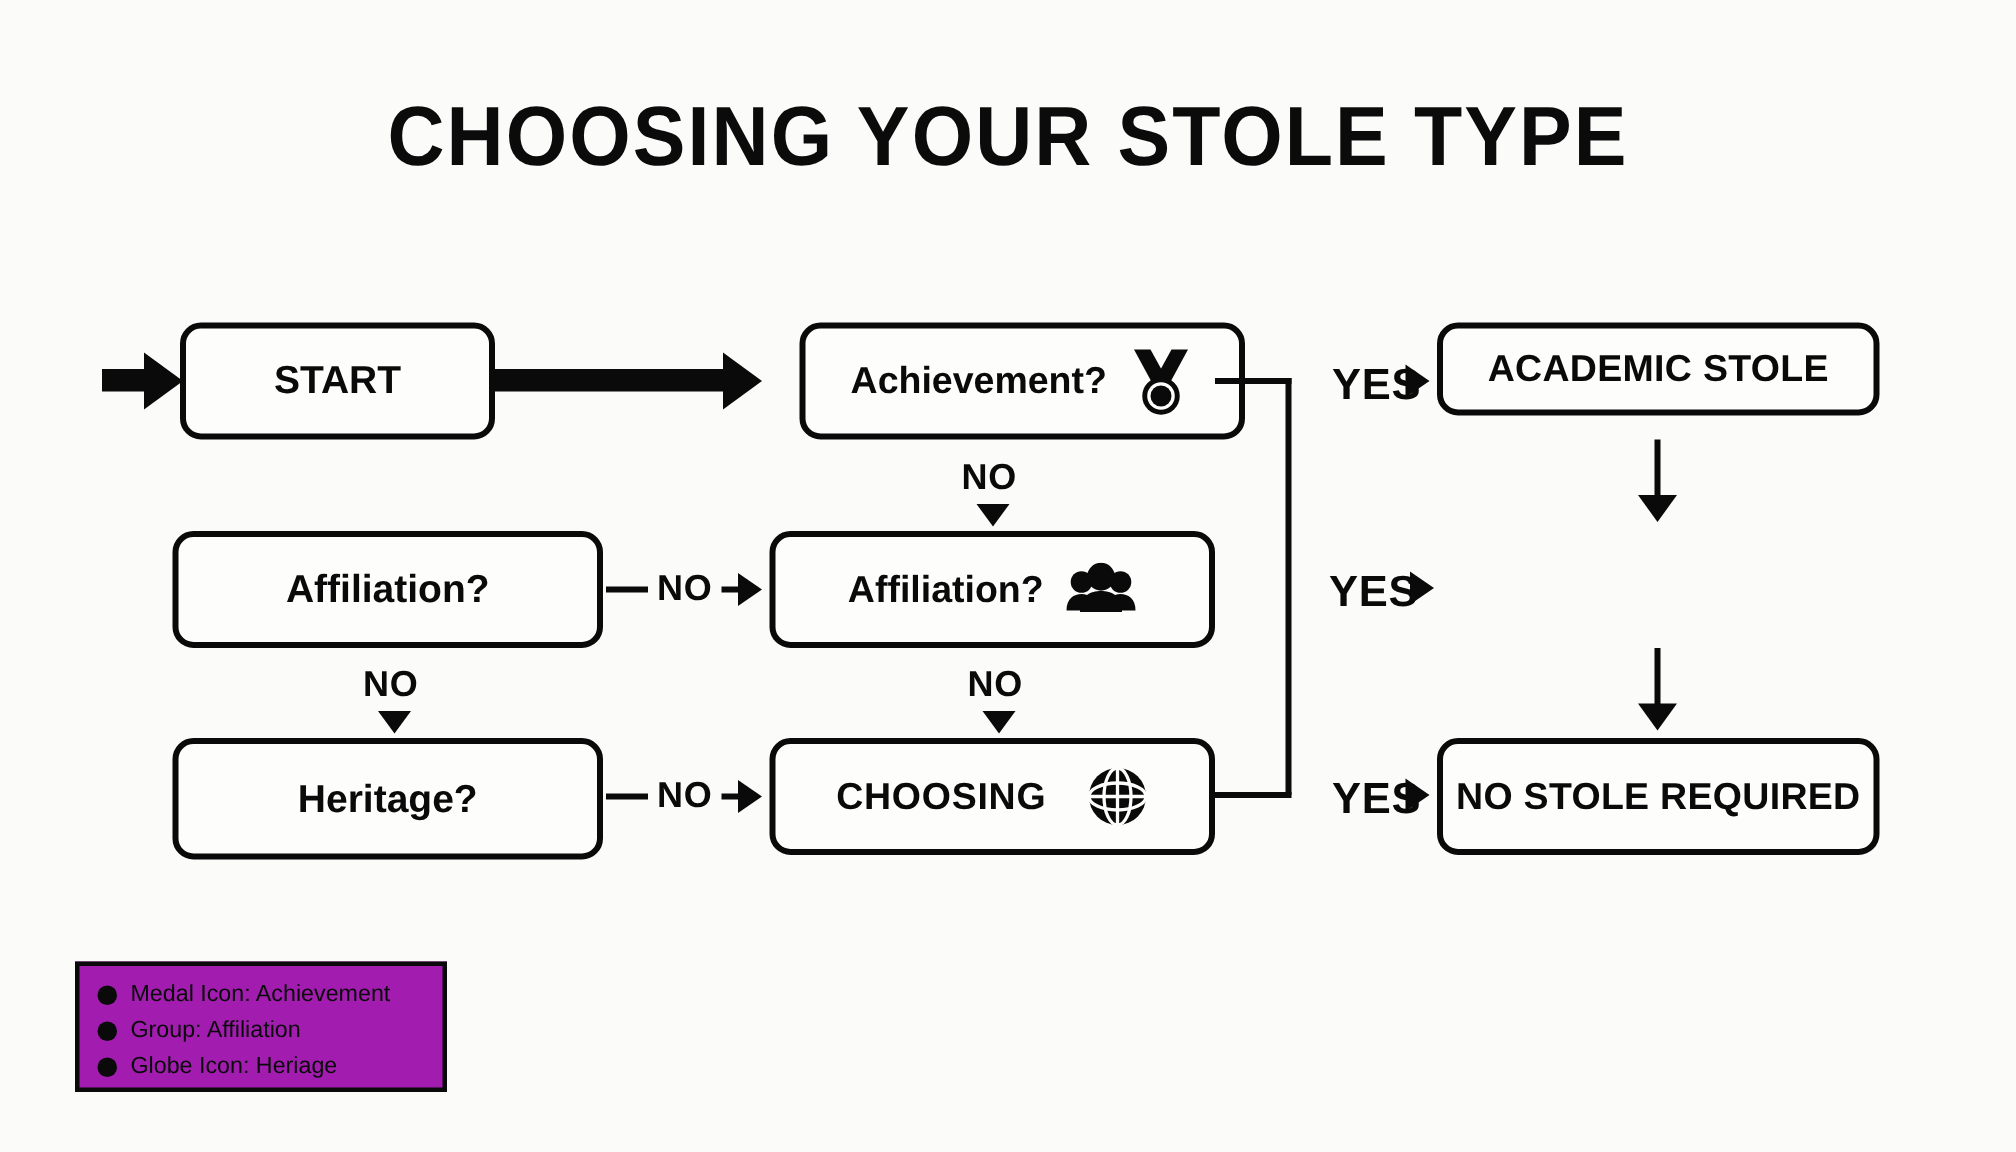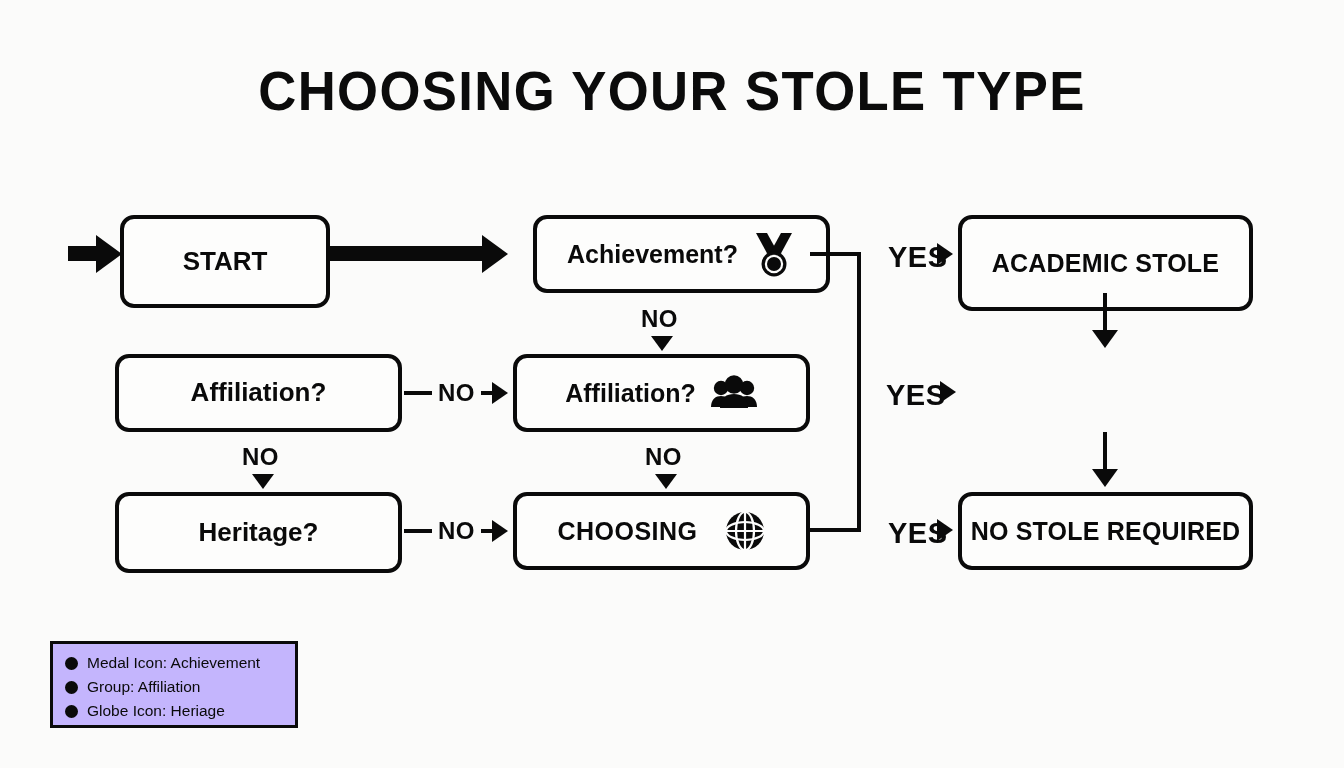--- a/index.html
+++ b/index.html
@@ -133,21 +133,21 @@
 
   
   #legend {
     position: absolute;
     left: 50px;
     top: 641px;
     width: 248px;
     height: 87px;
     box-sizing: border-box;
     border: 3px solid #0a0a0a;
-    background: #c4b5fd;
+    background: #a21caf;
     padding: 7px 10px 6px 12px;
   }
   .legend-row {
     display: flex;
     align-items: center;
     gap: 9px;
     height: 24px;
     font-size: 15.5px;
     color: #0a0a0a;
     white-space: nowrap;
@@ -163,21 +163,21 @@
 </head>
 <body>
 
 <div id="canvas">
 
   <div id="title">CHOOSING YOUR STOLE TYPE</div>
 
   <div class="thick-stem" style="left:68px; top:246px; width:42px;"></div>
   <div class="thick-head" style="left:96px; top:235px;"></div>
 
-  <div class="node q-left" style="left:120px; top:215px; width:210px; height:93px;">
+  <div class="node q-left" style="left:120px; top:215px; width:210px; height:78px;">
     <span class="label">START</span>
   </div>
 
   <div class="thick-stem" style="left:330px; top:246px; width:158px;"></div>
   <div class="thick-head" style="left:482px; top:235px;"></div>
 
   <div class="node q-center" style="left:513px; top:215px; width:297px; height:78px;margin-left:20px;">
     <span class="label">Achievement?</span>
     <span class="icon">
       <svg width="44" height="46" viewBox="0 0 44 46" xmlns="http://www.w3.org/2000/svg">
@@ -190,21 +190,21 @@
     </span>
   </div>
 
   <div class="hline" style="left:810px; top:252px; width:51px;"></div>
   <div class="vline" style="left:857px; top:252px; height:278px;"></div>
   <div class="hline" style="left:810px; top:528px; width:51px;"></div>
 
   <div class="edge-label yes" style="left:888px; top:241px;">YES</div>
   <div class="arrow-right" style="left:937px; top:243px;"></div>
 
-  <div class="node outcome" style="left:958px; top:215px; width:295px; height:96px;justify-content:center;">
+  <div class="node outcome" style="left:958px; top:215px; width:295px; height:62px;justify-content:center;">
     <span class="label">ACADEMIC STOLE</span>
   </div>
 
   <div class="edge-label" style="left:641px; top:305px;">NO</div>
   <div class="arrow-down small" style="left:651px; top:336px;"></div>
 
   <div class="vline" style="left:1103px; top:293px; height:40px;"></div>
   <div class="arrow-down" style="left:1092px; top:330px;"></div>
 
   <div class="node q-left" style="left:115px; top:354px; width:287px; height:78px;">

